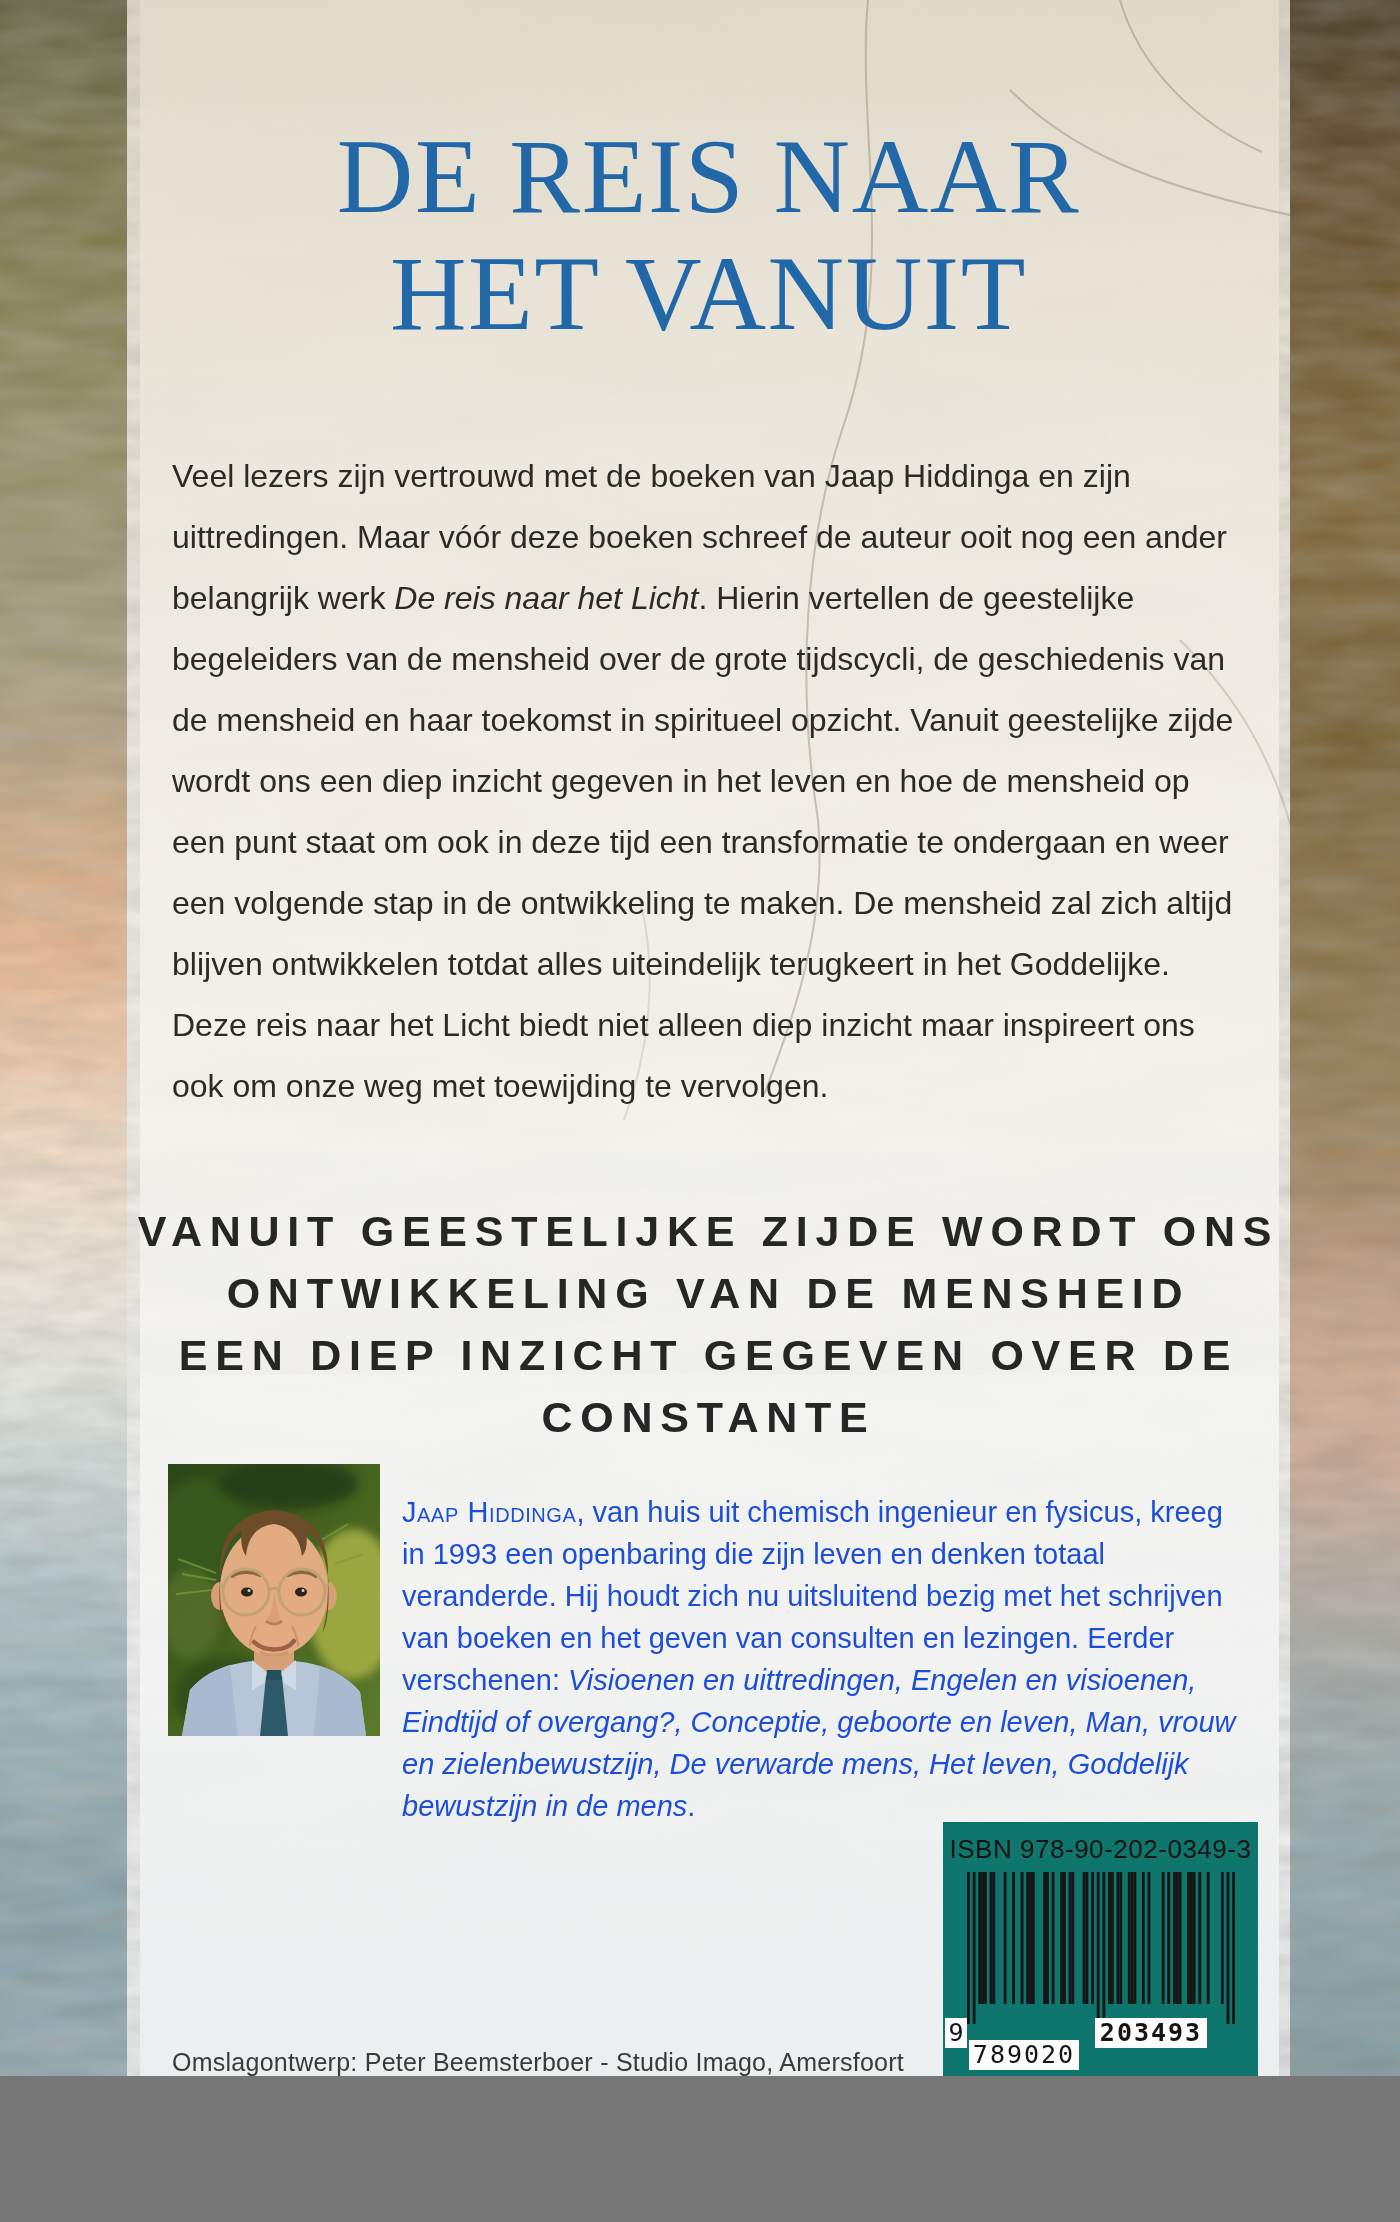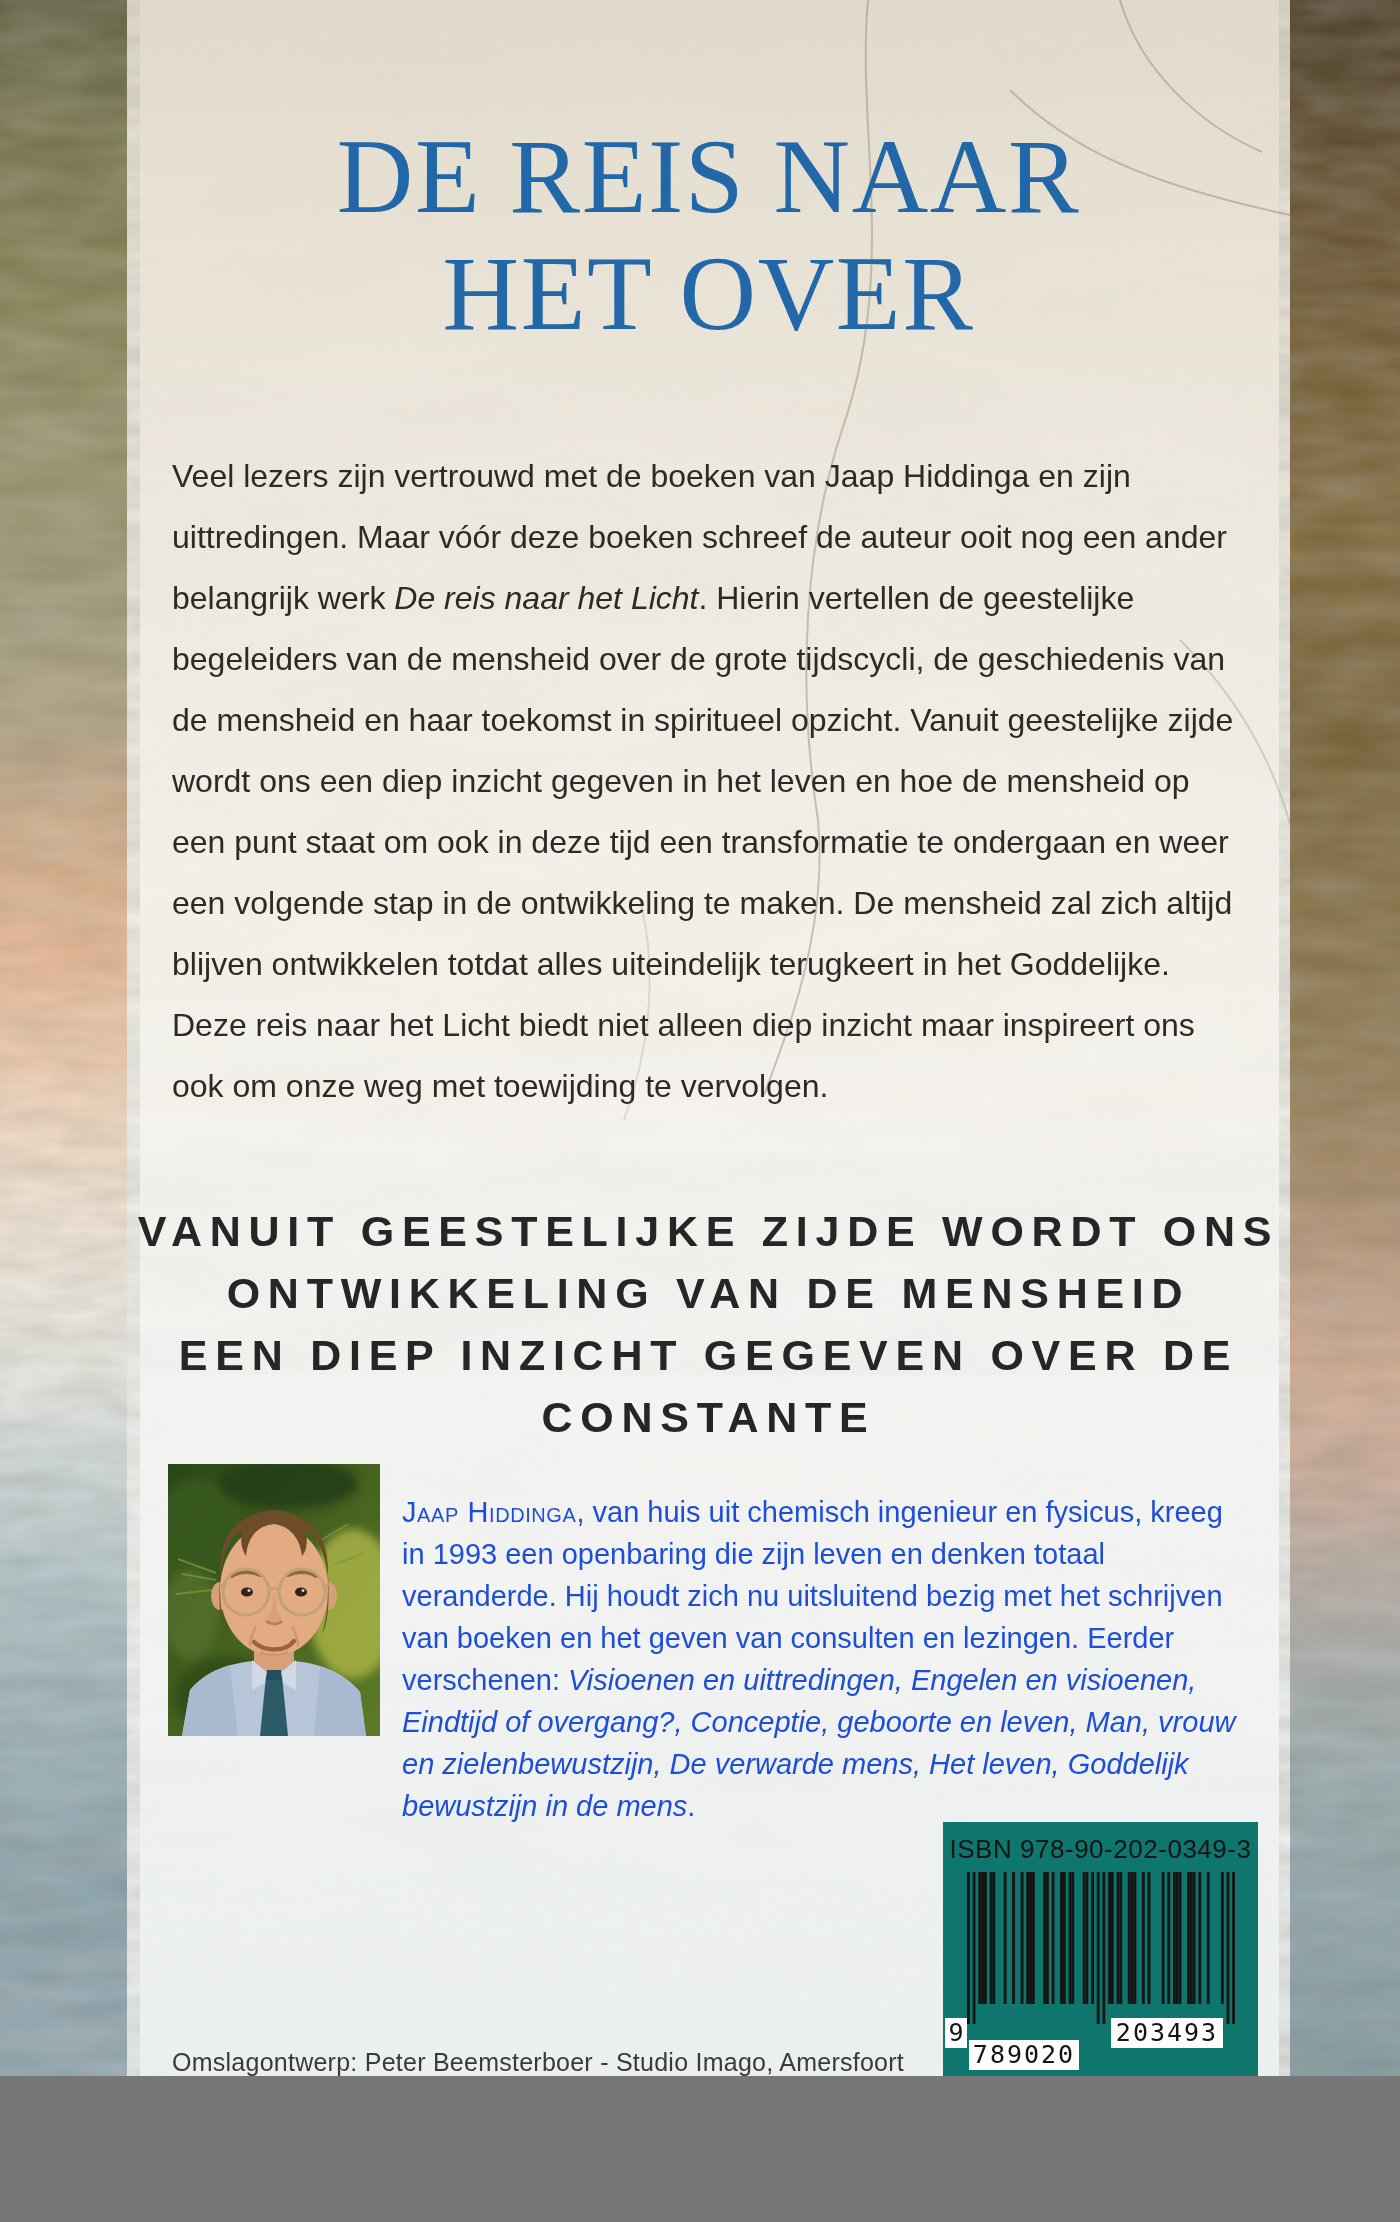--- a/index.html
+++ b/index.html
@@ -42,21 +42,21 @@
   .barcode .isbn{
     position:absolute;top:12px;left:0;width:100%;text-align:center;
     font-size:26px;letter-spacing:0.02em;color:#141414;
   }
   .barcode svg{position:absolute;left:24px;top:50px;}
   .bdigits{position:absolute;top:196px;left:0;width:100%;height:30px;
     font-family:"DejaVu Sans Mono",monospace;font-size:25px;color:#141414;}
   .bdigits span{position:absolute;display:block;text-align:center;background:#fdfdfd;line-height:30px;}
   .bdigits .d0{left:2px;width:22px;}
   .bdigits .d1{left:26px;width:110px;letter-spacing:2px;margin-top:22px;}
-  .bdigits .d2{left:168px;width:112px;letter-spacing:2px;}
+  .bdigits .d2{left:152px;width:112px;letter-spacing:2px;font-weight:bold;}
 
   .credit{
     left:172px;top:2048px;width:760px;
     font-size:25px;letter-spacing:0.01em;color:#3a3a3a;
   }
 </style>
 </head>
 <body>
 <div id="page">
     <svg id="bg" width="1400" height="2222" viewBox="0 0 1400 2222" preserveAspectRatio="none">
@@ -143,21 +143,21 @@
   <g fill="none" stroke="#8f8672" stroke-width="2" opacity="0.45">
     <path d="M868,0 C856,130 898,270 842,430 C806,540 796,680 818,820 C828,930 788,1030 764,1095"></path>
     <path d="M1010,90 C1070,150 1150,185 1290,215"></path>
     <path d="M1120,0 C1140,70 1200,125 1262,152"></path>
     <path d="M1180,640 C1240,700 1272,760 1292,830" opacity="0.7"></path>
     <path d="M640,900 C660,980 646,1060 624,1120" opacity="0.5"></path>
   </g>
 </svg>
     <div class="layer title">
   <div>DE REIS NAAR</div>
-  <div>HET OVER</div>
+  <div>HET VANUIT</div>
 </div>
     <p class="layer descr"><span>Veel lezers zijn vertrouwd met de boeken van Jaap Hiddinga en zijn uittredingen. Maar vóór deze boeken schreef de auteur ooit nog een ander belangrijk werk </span><span class="it">De reis naar het Licht</span><span>. Hierin vertellen de geestelijke begeleiders van de mensheid over de grote tijdscycli, de geschiedenis van de mensheid en haar toekomst in spiritueel opzicht. Vanuit geestelijke zijde wordt ons een diep inzicht gegeven in het leven en hoe de mensheid op een punt staat om ook in deze tijd een transformatie te ondergaan en weer een volgende stap in de ontwikkeling te maken. De mensheid zal zich altijd blijven ontwikkelen totdat alles uiteindelijk terugkeert in het Goddelijke. Deze reis naar het Licht biedt niet alleen diep inzicht maar inspireert ons ook om onze weg met toewijding te vervolgen.</span></p>
     <div class="layer quote">
   <div>VANUIT GEESTELIJKE ZIJDE WORDT ONS</div>
   <div>ONTWIKKELING VAN DE MENSHEID</div>
   <div>EEN DIEP INZICHT GEGEVEN OVER DE CONSTANTE</div>
 </div>
     <div class="layer photo">
   <svg width="212" height="272" viewBox="0 0 212 272">
     <defs>

